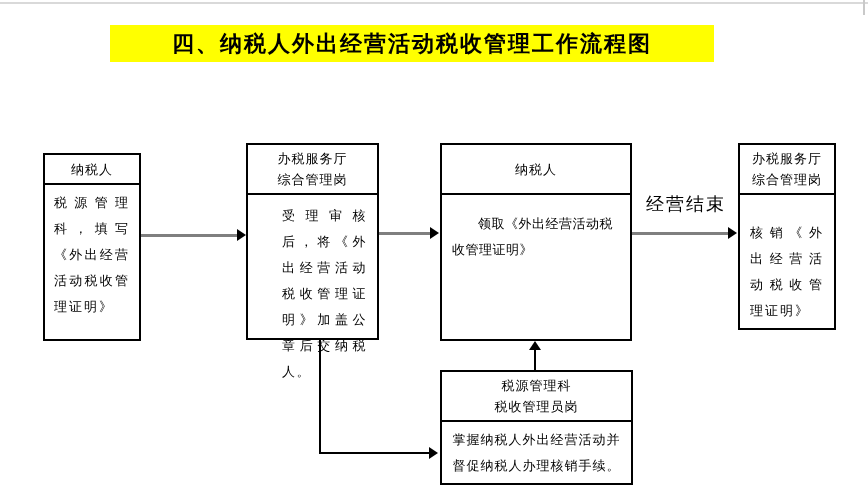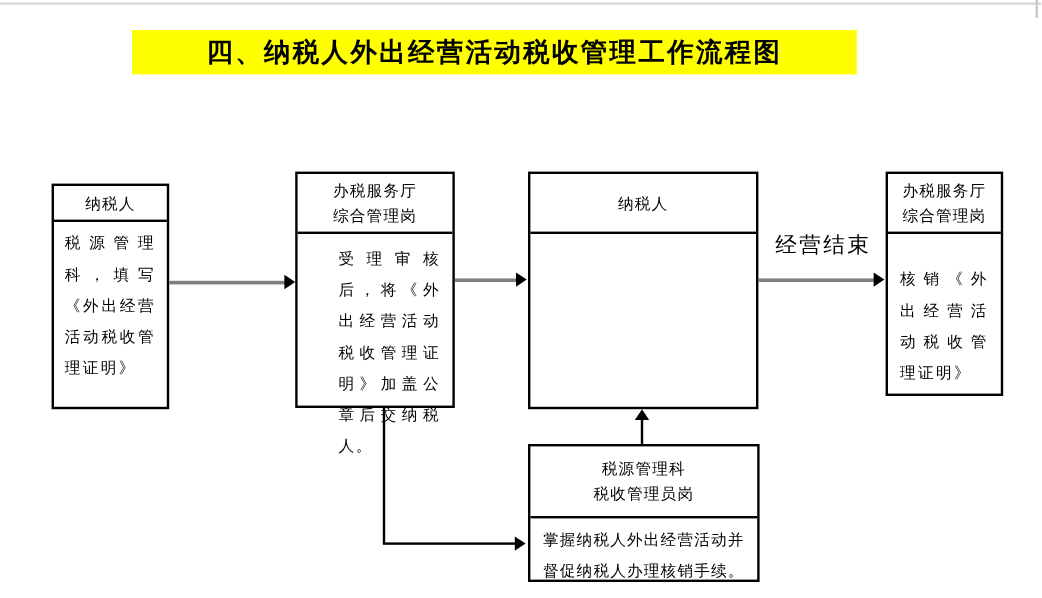--- a/index.html
+++ b/index.html
@@ -53,21 +53,21 @@
   .b2 { left: 246px; top: 143px; width: 133px; height: 197px; }
   .b2 .hd { height: 50px; }
   .b2 .bd { padding: 8px 10px 0 10px; letter-spacing: 1.5px; margin-left: 24px; }
   .b3 { left: 440px; top: 143px; width: 192px; height: 198px; }
   .b3 .hd { height: 50px; }
   .b3 .bd { padding: 16px 10px 0 10px; text-indent: 26px; letter-spacing: 0.5px; text-align: left; }
   .b4 { left: 738px; top: 143px; width: 98px;  height: 187px; }
   .b4 .hd { height: 50px; }
   .b4 .bd { padding: 25px 10px 0 10px; }
   .b5 { left: 440px; top: 370px; width: 193px; height: 115px; }
-  .b5 .hd { height: 60px; }
+  .b5 .hd { height: 50px; }
   .b5 .bd { padding: 5px 10px 0 10px; letter-spacing: 1px; text-align: center; }
   
   .hline { position: absolute; height: 3px; background: var(--connector-main, #7f7f7f); }
   .thinv { position: absolute; width: 2px; background: var(--connector-secondary, #000000); }
   .thinh { position: absolute; height: 2px; background: var(--connector-secondary, #000000); }
   .arr-right {
     position: absolute; width: 0; height: 0;
     border-top: 6px solid transparent;
     border-bottom: 6px solid transparent;
     border-left: 9px solid var(--connector-secondary, #000000);
@@ -110,20 +110,21 @@
   </div>
 
   <div class="fbox b2">
     <div class="hd">办税服务厅
 综合管理岗</div>
     <div class="bd">受理审核后，将《外出经营活动税收管理证明》加盖公章后交纳税人。</div>
   </div>
 
   <div class="fbox b3">
     <div class="hd">纳税人</div>
+    <div class="bd">领取《外出经营活动税收管理证明》</div>
   </div>
 
   <div class="fbox b4">
     <div class="hd">办税服务厅
 综合管理岗</div>
     <div class="bd">核销《外出经营活动税收管理证明》</div>
   </div>
 
   <div class="fbox b5">
     <div class="hd">税源管理科

